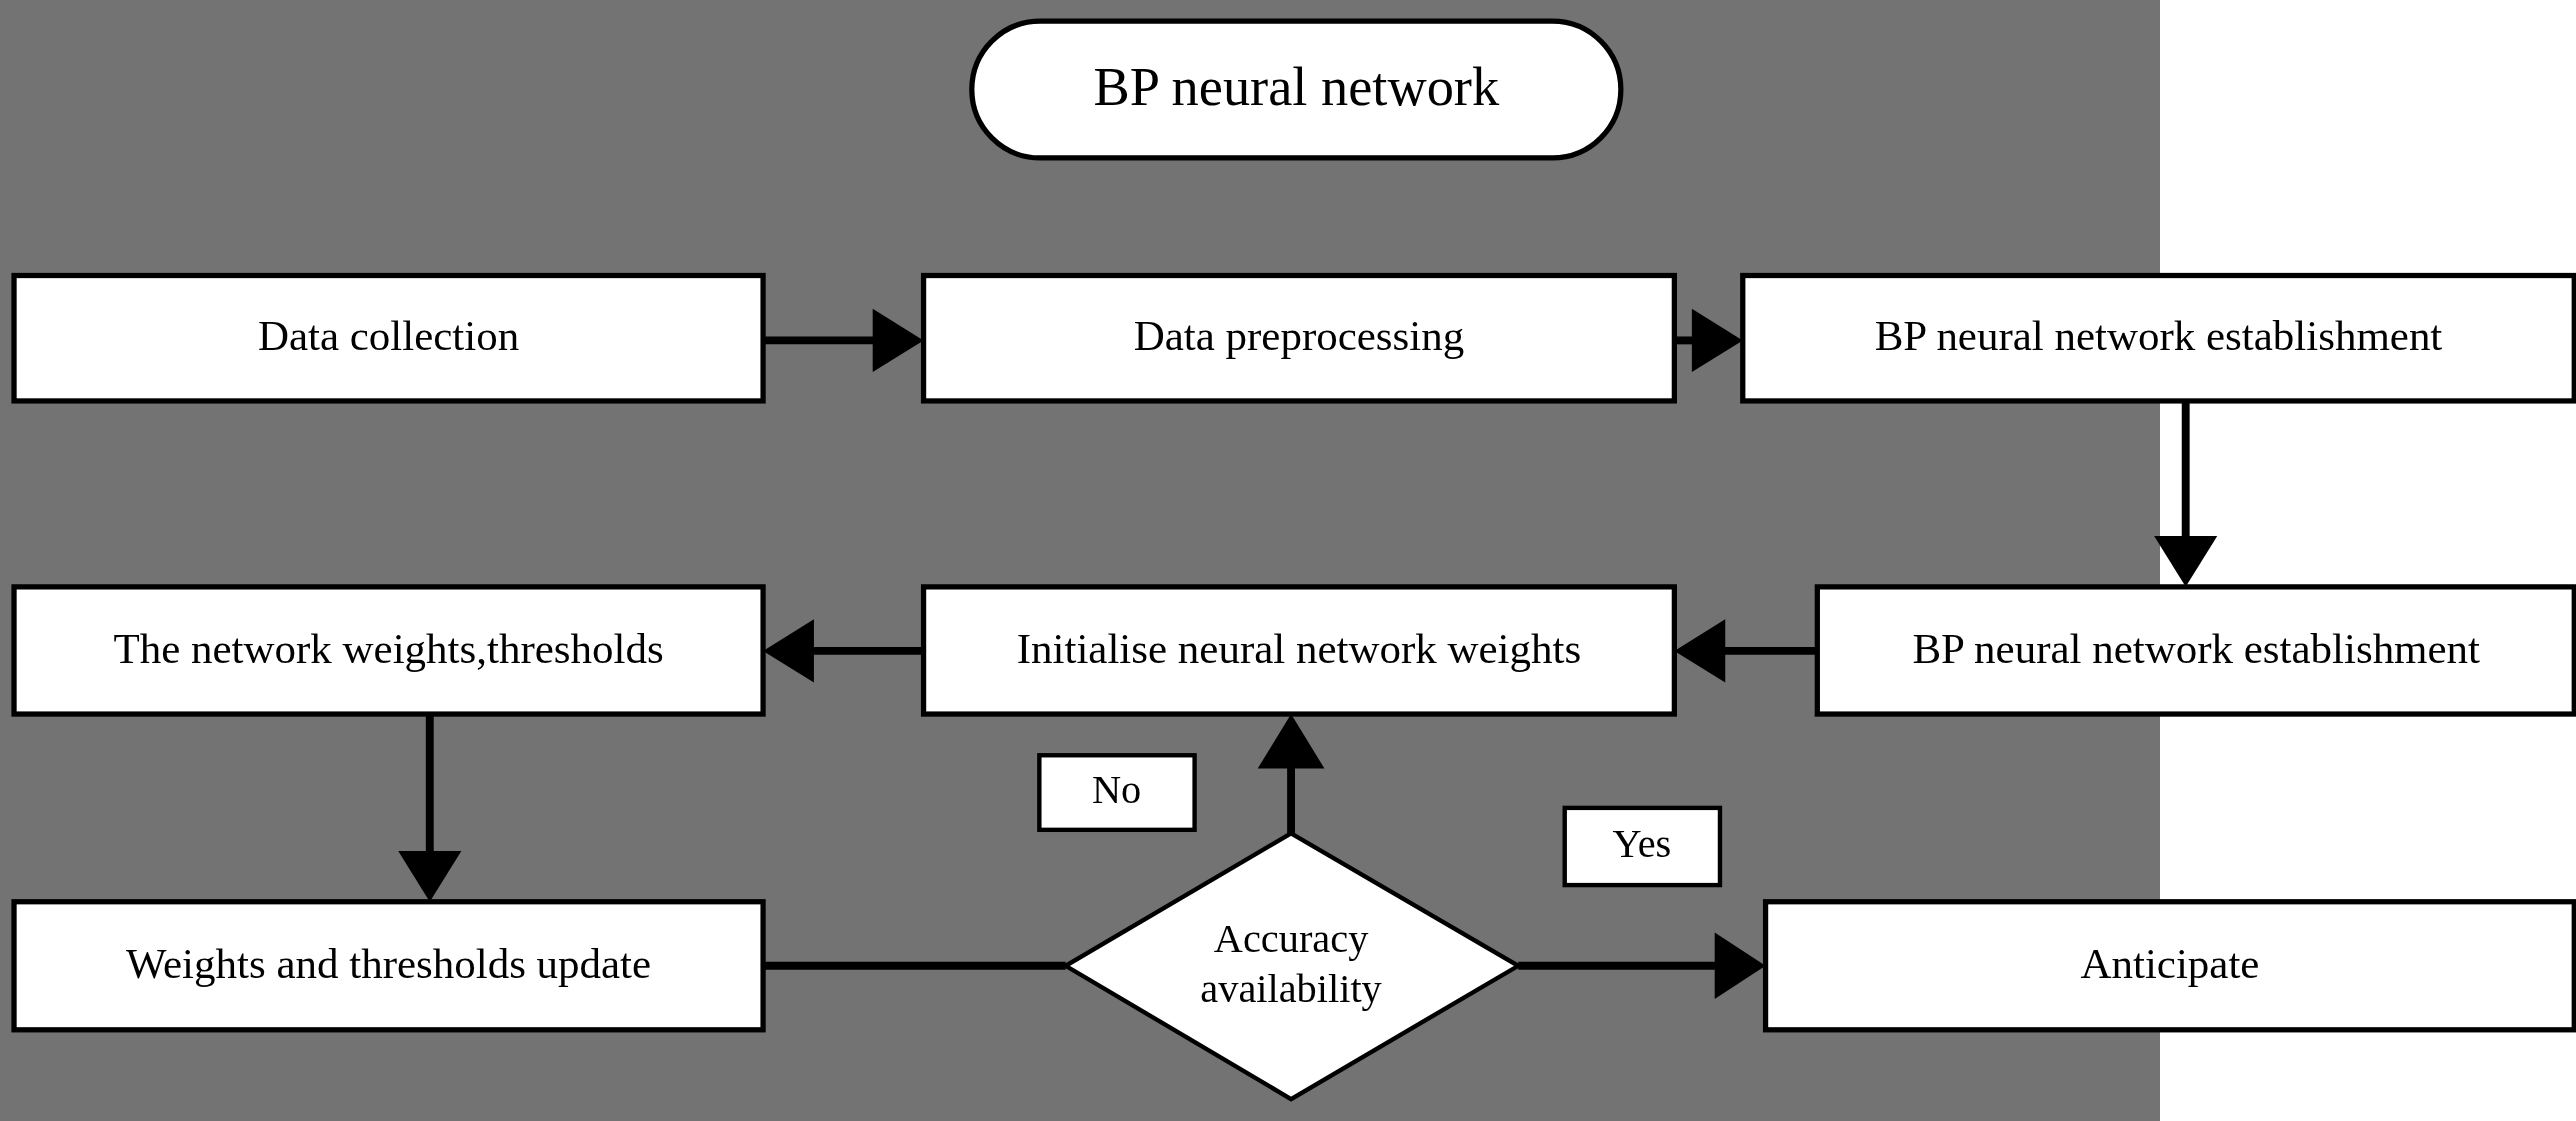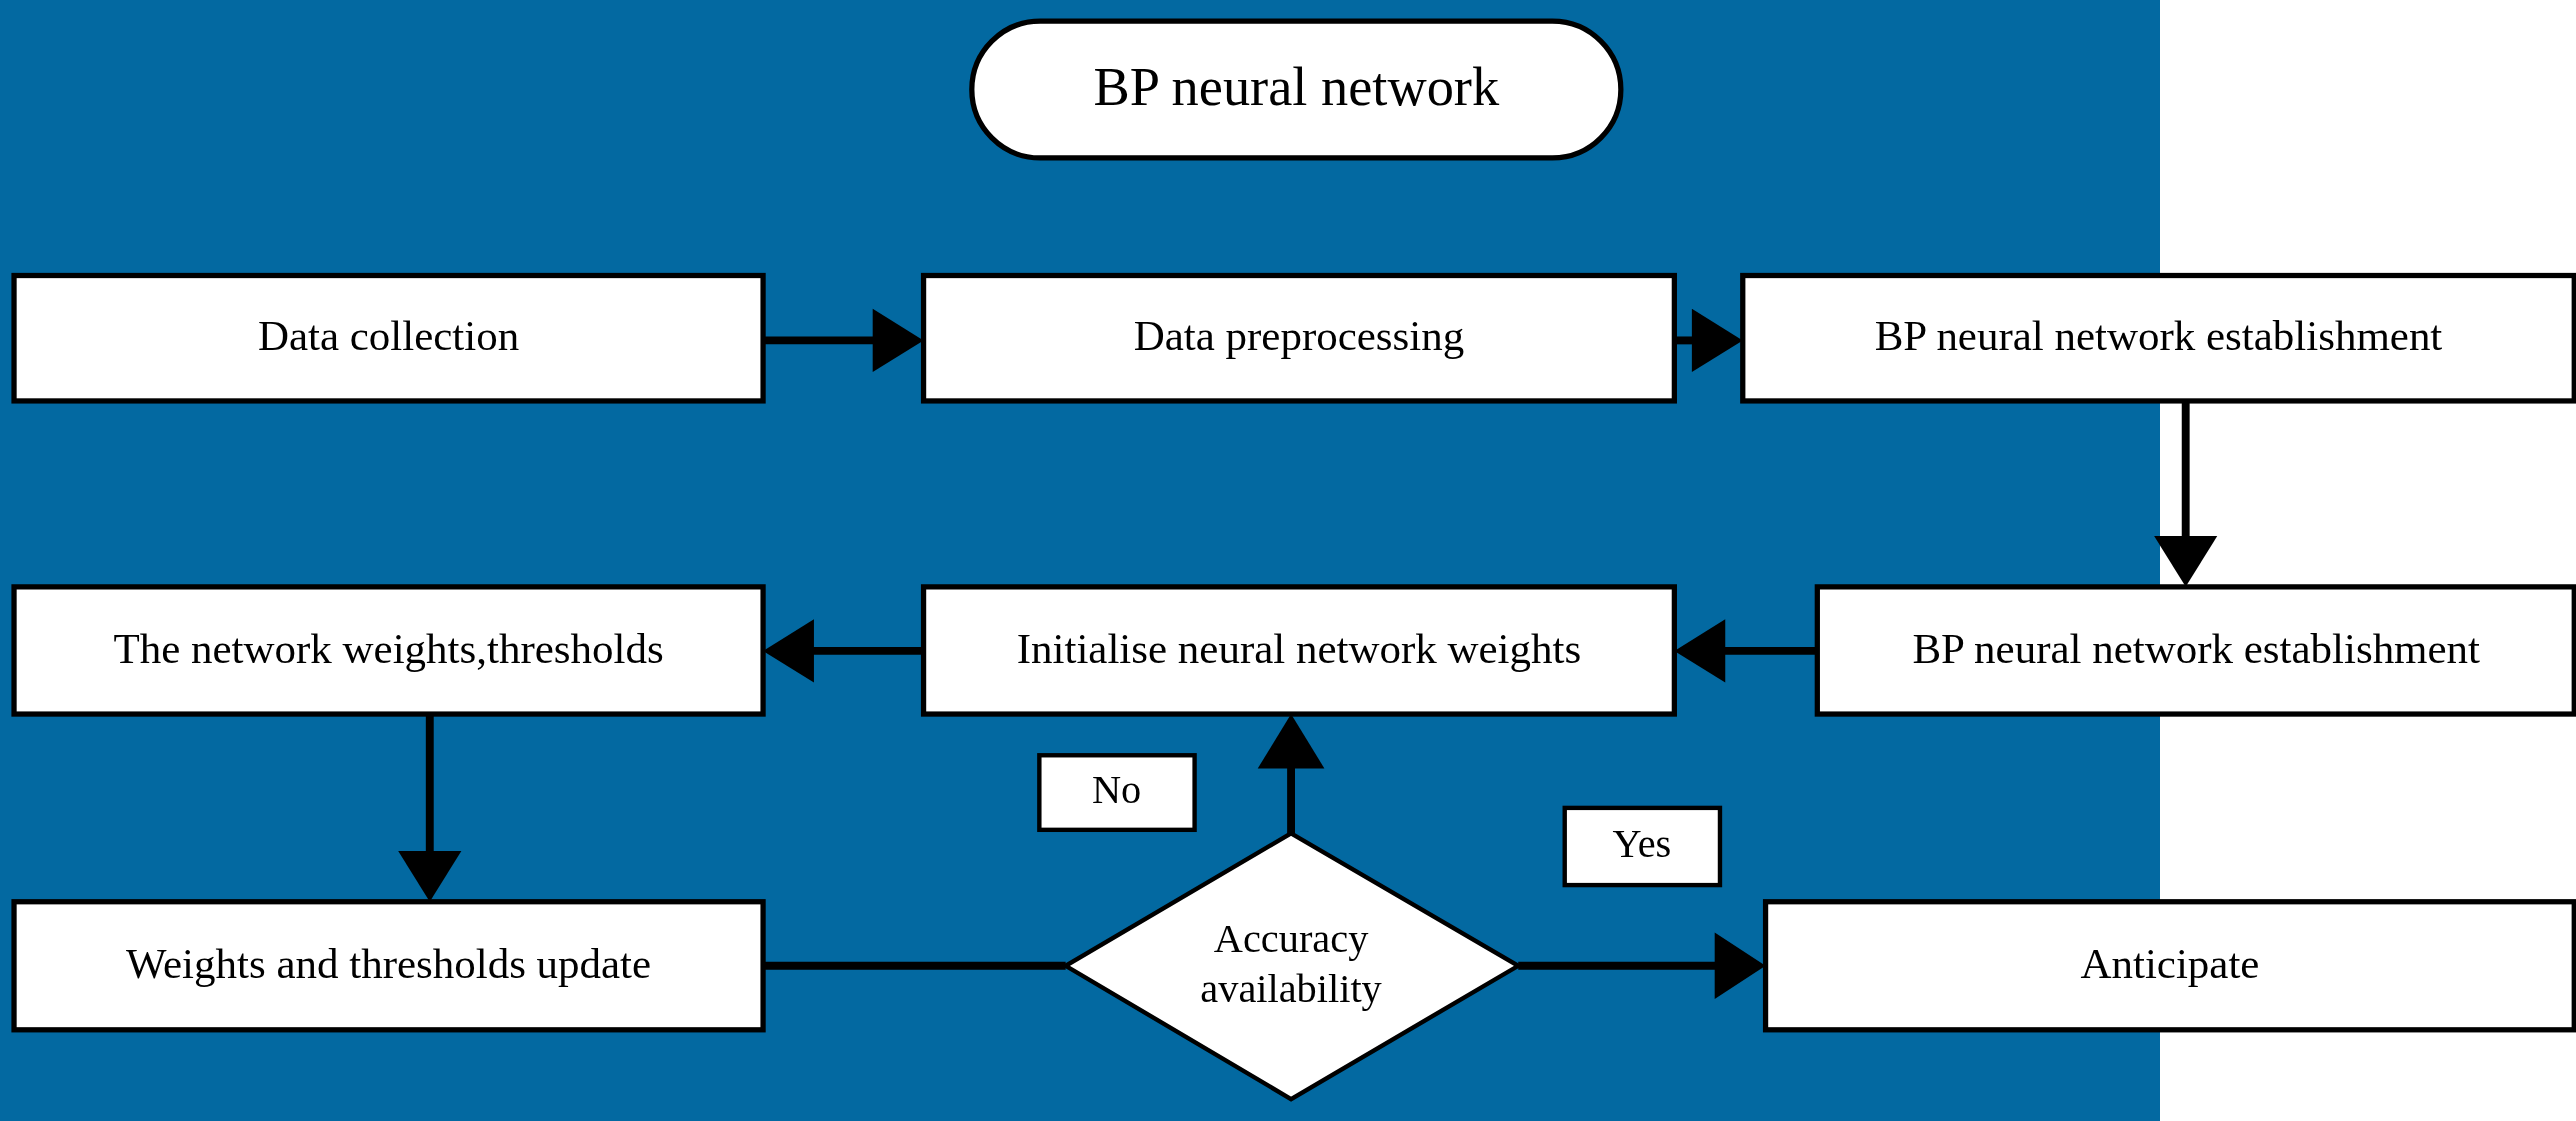--- a/index.html
+++ b/index.html
@@ -10,21 +10,21 @@
   body {
     width: 2576px;
     height: 1122px;
     overflow: hidden;
     font-family: "Liberation Serif", "DejaVu Serif", serif;
   }
   #flow-root {
     position: relative;
     width: 2160px;
     height: 1122px;
-    background: #0369a1;
+    background: #737373;
   }
   svg.flow-canvas {
     position: absolute;
     left: 0;
     top: 0;
     width: 2576px;
     height: 1122px;
   }
   .node-shape {
     fill: #ffffff;

